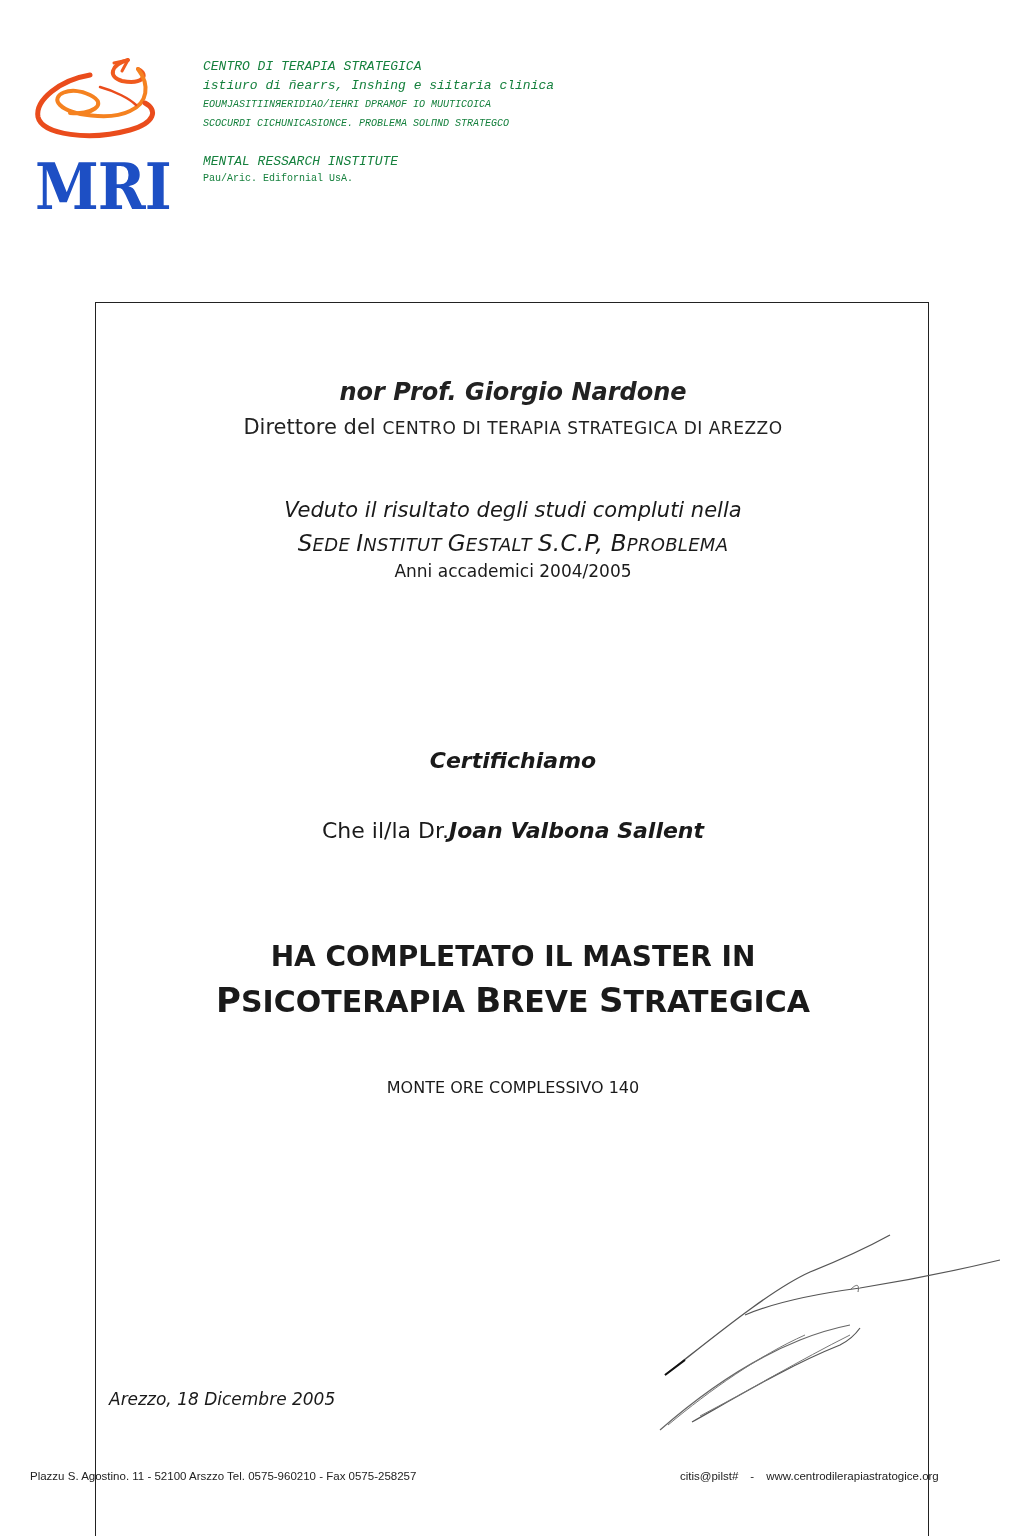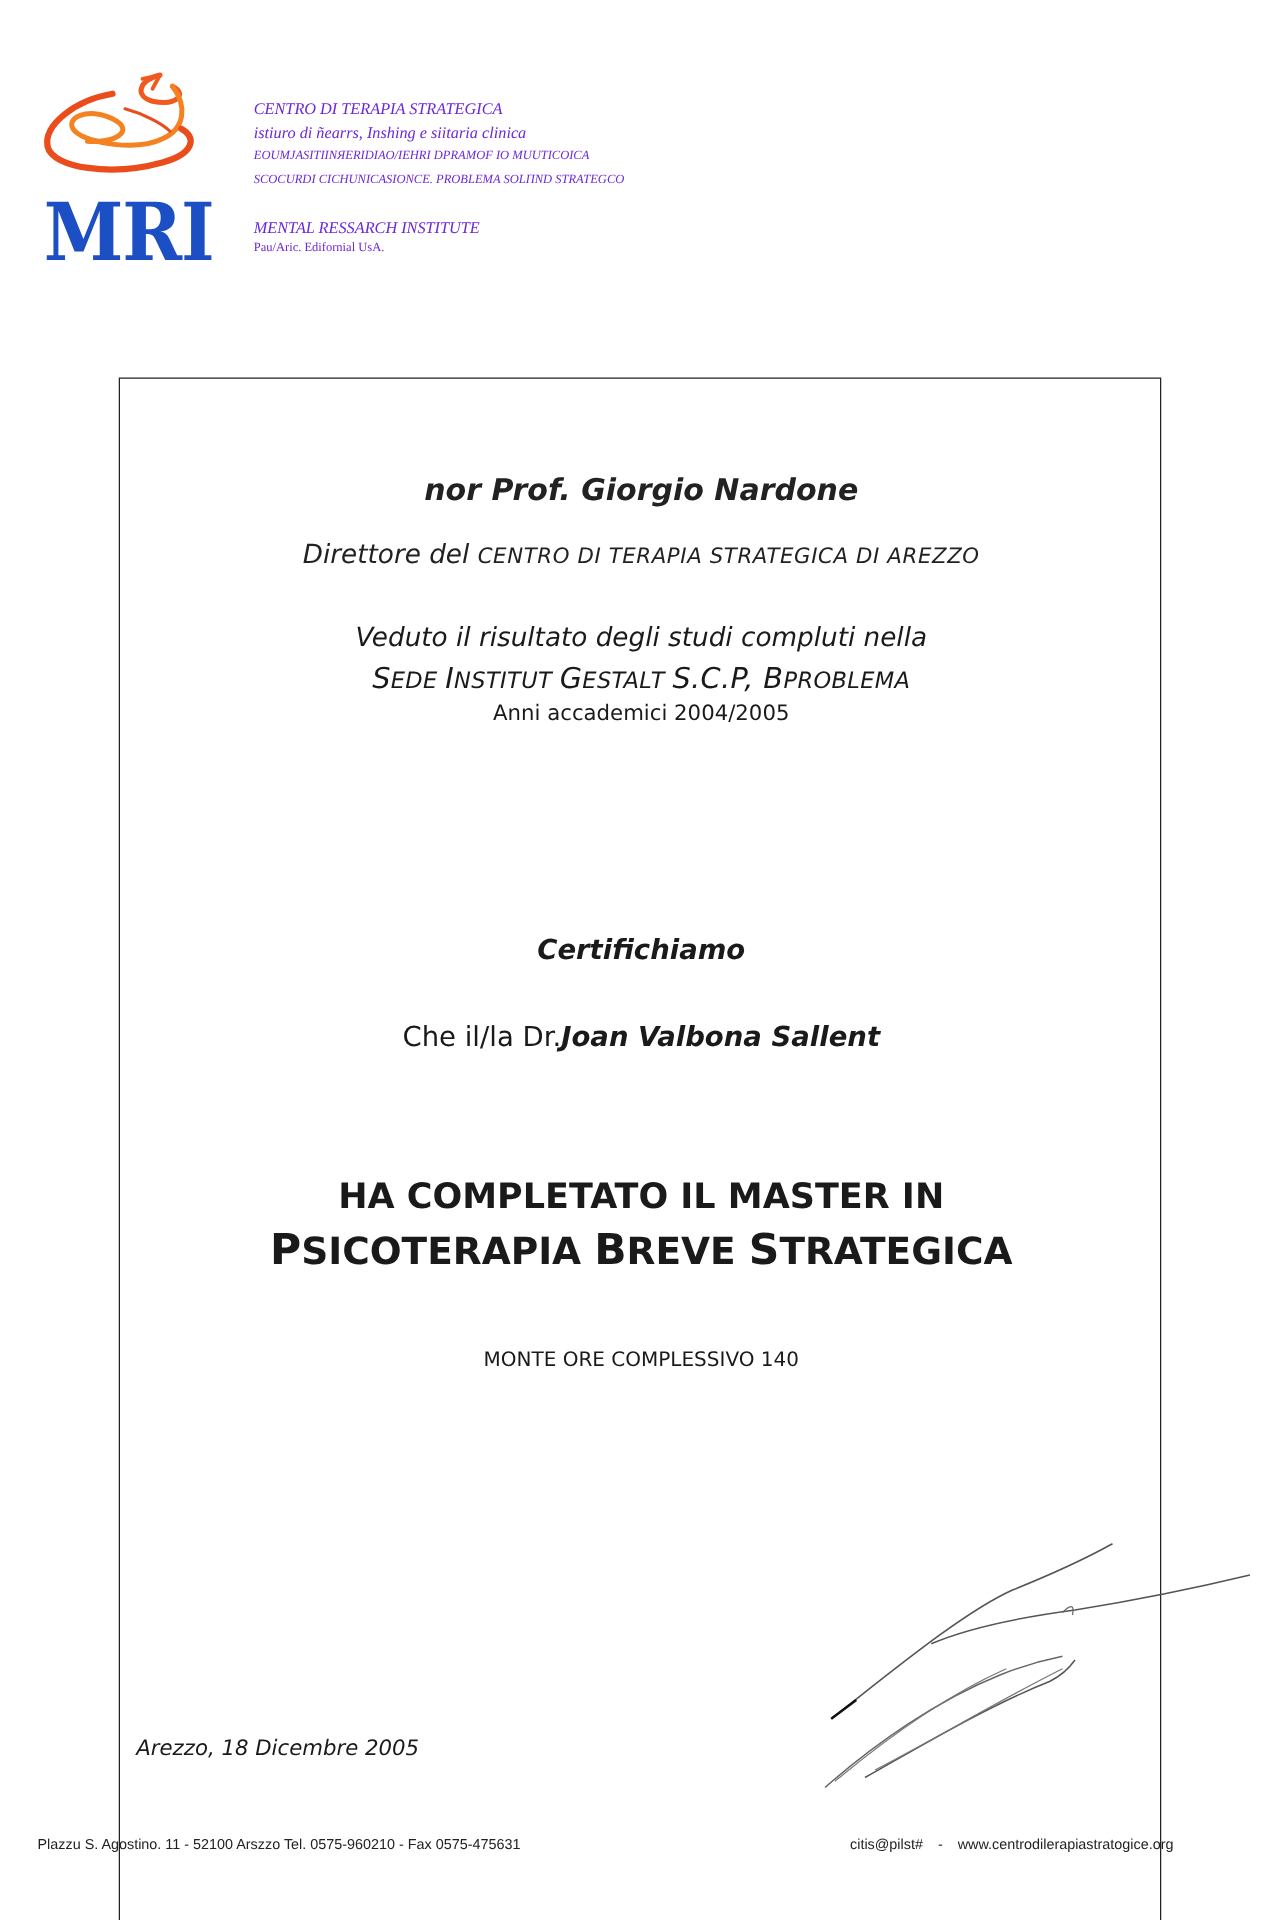--- a/index.html
+++ b/index.html
@@ -3,36 +3,36 @@
   <meta charset="utf-8">
   <style>
     html, body { margin: 0; padding: 0; background: #ffffff; }
     body { width: 1024px; height: 1536px; position: relative; overflow: hidden; color: #1a1a1a; }
 
     .logo { position: absolute; left: 30px; top: 55px; width: 140px; height: 170px; }
     .logo-swirl { position: absolute; left: 0; top: 0; width: 140px; height: 95px; }
     .logo-text { position: absolute; left: 5px; top: 100px; font-family: "DejaVu Serif", serif; font-weight: bold;
       font-size: 64px; color: #1d4fc4; letter-spacing: -1px; line-height: 1; transform: scaleX(0.9); transform-origin: left top; }
 
-    .letterhead { position: absolute; left: 203px; top: 57px; font-family: Liberation Serif, serif; font-style: italic; color: #6d28d9; margin-top: 20px; }
+    .letterhead { position: absolute; left: 203px; top: 57px; font-family: Liberation Mono, monospace; font-style: italic; color: #15803d; }
     .lh-line { white-space: nowrap; }
     .lh-1 { font-size: 13px; line-height: 19px; }
     .lh-2 { font-size: 13px; line-height: 19px; }
     .lh-3 { font-size: 10px; line-height: 19px; }
     .lh-4 { font-size: 10px; line-height: 19px; }
     .lh-gap { height: 19px; }
     .lh-5 { font-size: 13px; line-height: 19px; }
     .lh-6 { font-size: 10px; line-height: 15px; font-style: normal; }
 
     .cert-box { position: absolute; left: 95px; top: 302px; width: 834px; height: 1351px; border: 1.5px solid #222; box-sizing: border-box; }
 
     .center { position: absolute; left: 0; width: 834px; text-align: center; font-family: "DejaVu Sans", sans-serif; white-space: nowrap; }
 
     .issuer { top: 75px; font-size: 24px; font-weight: bold; font-style: italic; color: #222; }
-    .director-line { top: 128px; font-size: 21px; font-style: italic; color: #222; text-align: center; }
+    .director-line { top: 112px; font-size: 21px; color: #222; text-align: center; }
     .director-line .sc { font-size: 17px; letter-spacing: 0.5px; }
 
     .studies { top: 195px; font-size: 21px; font-style: italic; }
     .seat { top: 227px; font-size: 21px; font-style: italic; letter-spacing: 0.3px; }
     .seat .big { font-size: 23px; }
     .seat .small { font-size: 18px; }
     .years { top: 258px; font-size: 17px; }
 
     .positive { top: 380px; font-size: 21px; }
     .certify { top: 445px; font-size: 22px; font-weight: bold; font-style: italic; }
@@ -109,16 +109,16 @@
   <path d="M15 145 C 60 110, 120 60, 160 42 C 190 30, 220 16, 240 5" fill="none" stroke="#555" stroke-width="1.3"></path>
   <path d="M15 145 L 35 130" fill="none" stroke="#111" stroke-width="2"></path>
   <path d="M95 85 C 130 70, 180 62, 210 58 C 260 50, 300 42, 350 30" fill="none" stroke="#555" stroke-width="1.2"></path>
   <path d="M10 200 C 50 165, 100 130, 150 110 C 170 102, 185 98, 200 95" fill="none" stroke="#666" stroke-width="1.2"></path>
   <path d="M18 195 C 60 160, 110 125, 155 105" fill="none" stroke="#777" stroke-width="1"></path>
   <path d="M42 192 C 90 165, 140 135, 190 115 C 200 110, 205 105, 210 98" fill="none" stroke="#555" stroke-width="1.2"></path>
   <path d="M50 186 C 100 160, 150 130, 200 105" fill="none" stroke="#777" stroke-width="1"></path>
   <path d="M200 60 C 205 55, 210 52, 208 62" fill="none" stroke="#666" stroke-width="1"></path>
 </svg>
 
-<div class="footer-left">Plazzu S.  Agostino. 11 - 52100 Arszzo  Tel. 0575-960210 - Fax 0575-475631</div>
+<div class="footer-left">Plazzu S.  Agostino. 11 - 52100 Arszzo  Tel. 0575-960210 - Fax 0575-258257</div>
 <div class="footer-right">
   <span>citis@pilst#</span><span class="sep">-</span><span>www.centrodilerapiastratogice.org</span>
 </div>
 
 </body></html>

